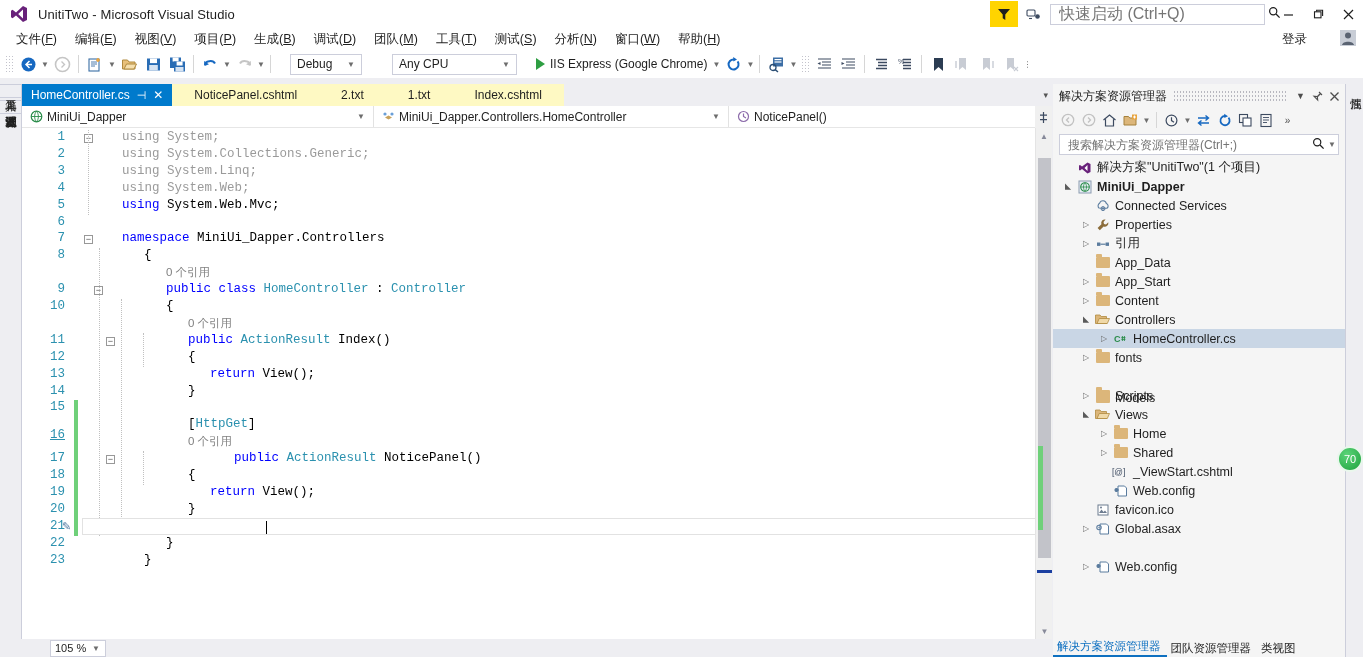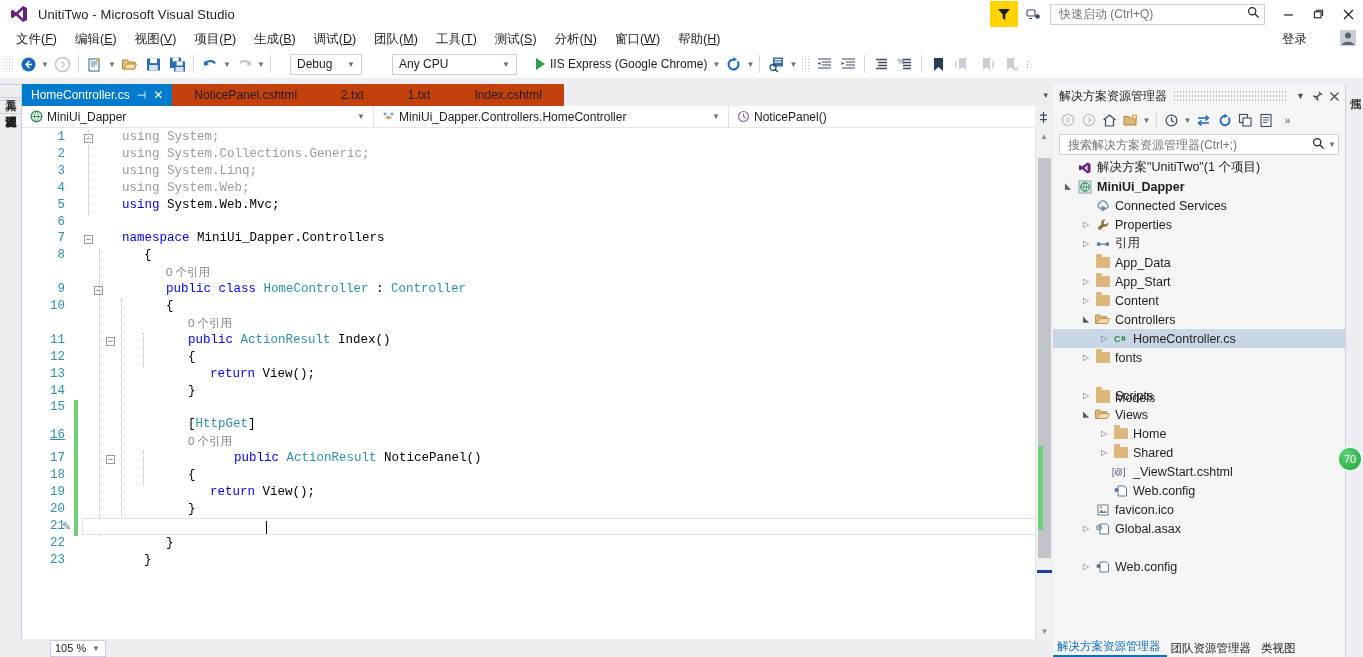--- a/index.html
+++ b/index.html
@@ -27,21 +27,21 @@
   .feedback-btn {
     width: 28px; height: 26px; background: #ffd400;
     display: flex; align-items: center; justify-content: center; margin-right: 2px;
   }
   .notify-btn { width: 26px; height: 26px; display:flex; align-items:center; justify-content:center; }
   .quicklaunch {
     width: 215px; height: 21px; border: 1px solid #cccedb; background: #fff;
     display: flex; align-items: center; margin: 0 8px 0 4px; padding: 0 4px 0 6px;
   }
   .quicklaunch input {
-    border: none; outline: none; flex: 1; font-size: 12px; color: #767676;
+    border: none; outline: none; flex: 1; font-size: 16px; color: #767676;
     font-family: "Liberation Sans", sans-serif; background: transparent;
   }
   .win-btn { width: 30px; height: 28px; display: flex; align-items: center; justify-content: center; color: #1e1e1e; }
   .win-btn svg { display: block; }
 
   
   .menubar {
     position: absolute; left: 0; top: 28px; width: 1363px; height: 22px;
     background: #ffffff; display: flex; align-items: center; padding-left: 7px;
   }
@@ -86,21 +86,21 @@
     font-size: 11.5px; color: #1e1e1e; padding: 6px 3px; white-space: nowrap;
     background: #eeeef2; border: 1px solid #cccedb; border-left: none; border-right: none;
     margin-bottom: 2px; width: 21px; text-align: left;
   }
 
   
   .editor-dock { position: absolute; left: 22px; top: 84px; width: 1030px; height: 555px; background: #fff; }
   .tabstrip { height: 22px; background: #eeeef2; display: flex; align-items: stretch; position: relative; }
   .doc-tab {
     display: flex; align-items: center; padding: 0 9px; font-size: 12px;
-    color: #1e1e1e; white-space: nowrap; background: #c2410c;
+    color: #1e1e1e; white-space: nowrap; background: #fef9c3;
   }
   .doc-tab.active { background: #007acc; color: #ffffff; }
   .doc-tab .pin { margin-left: 7px; font-size: 11px; line-height: 1; }
   .doc-tab .closex { margin-left: 7px; font-size: 12px; line-height: 1; }
   .tabstrip-right { margin-left: auto; display: flex; align-items: center; padding-right: 4px; color: #555; font-size: 9px; }
 
   .navbar-row { height: 22px; background: #fff; display: flex; align-items: stretch;
     border-bottom: 1px solid #e6e6e6; }
   .nav-combo { display: flex; align-items: center; font-size: 12px; color: #1e1e1e;
     padding: 0 3px 0 6px; border-right: 1px solid #e2e2e2; }

